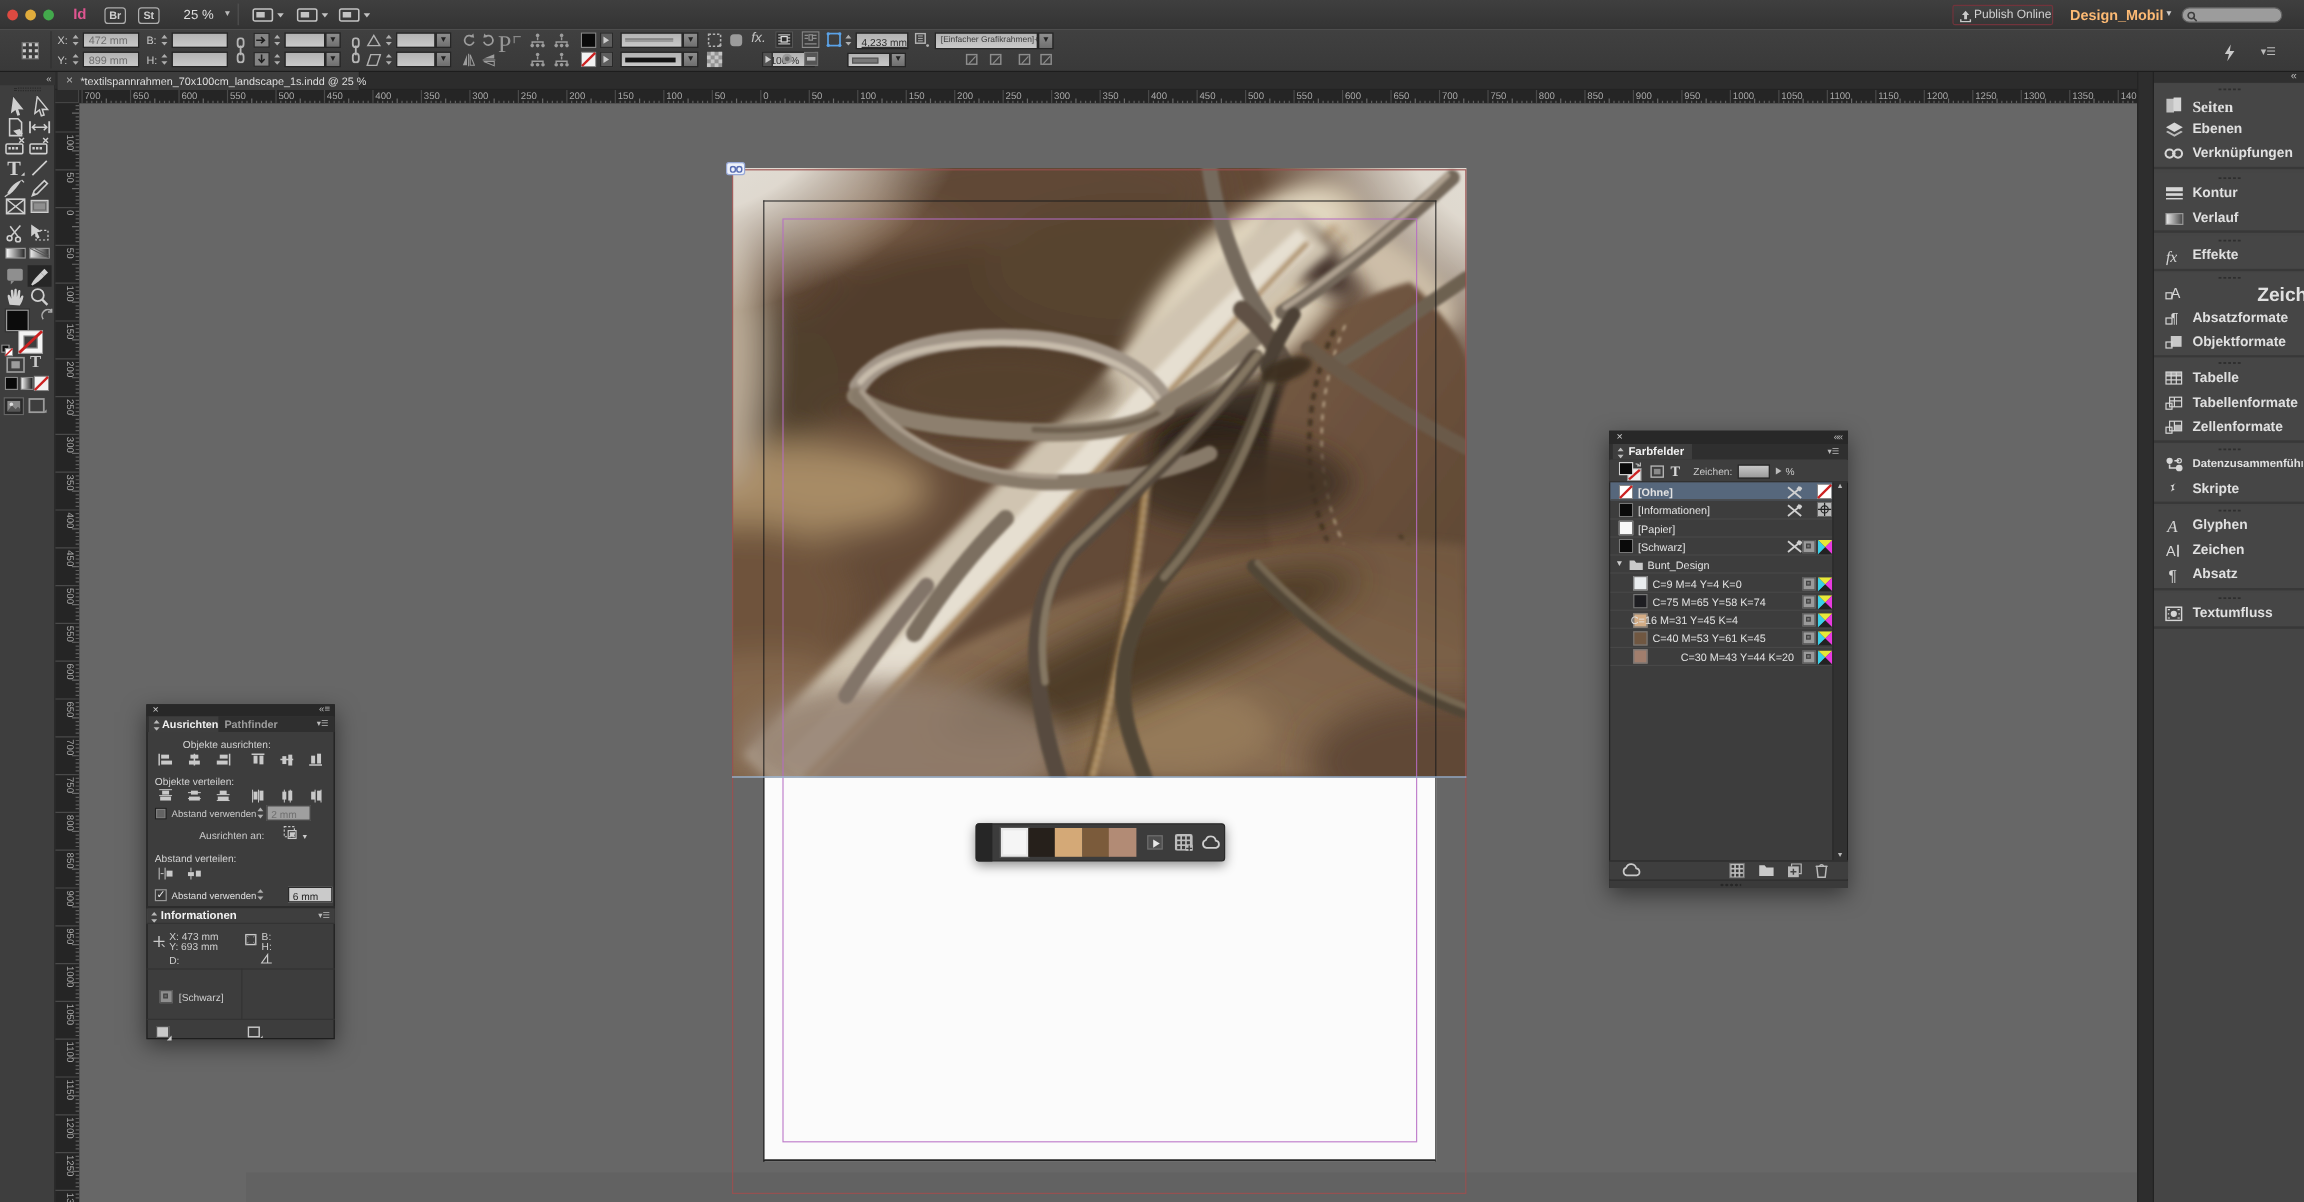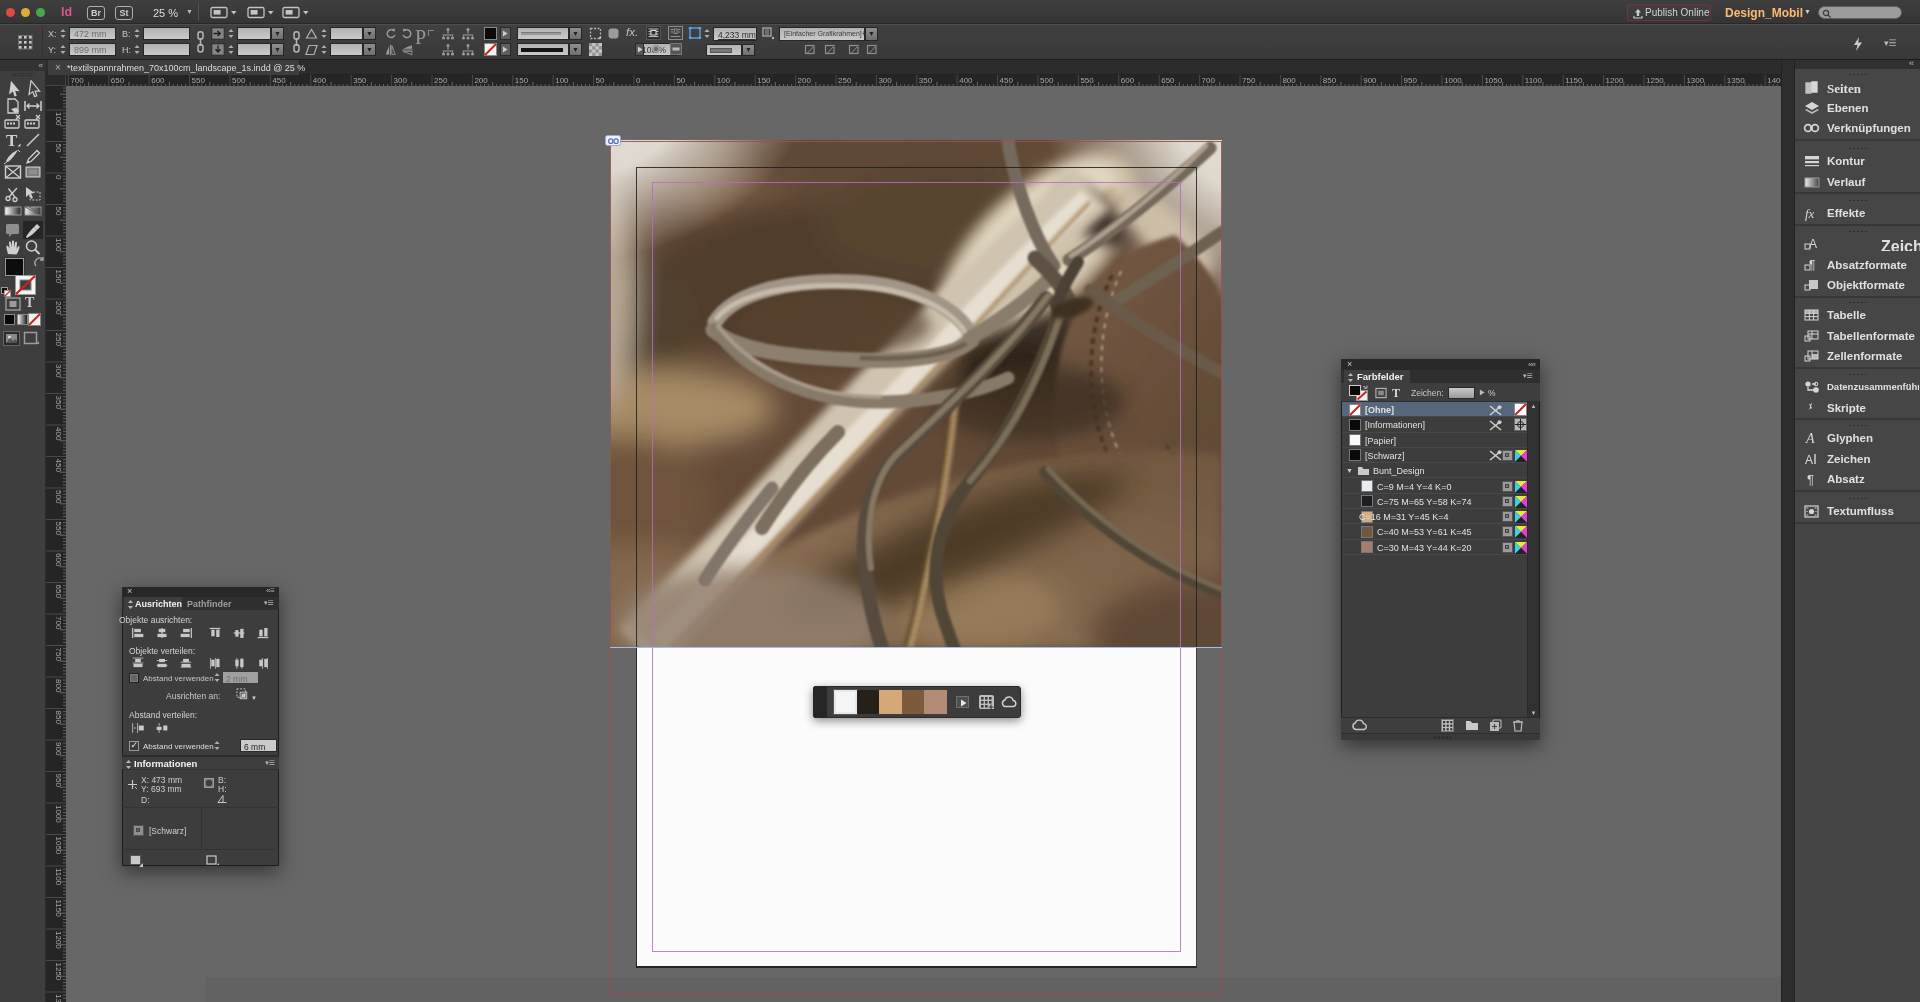--- a/index.html
+++ b/index.html
@@ -1707,21 +1707,21 @@
     <div style="position:absolute;left:2px;top:2px;width:4px;height:4px;background:#777;border:1px solid #444;"></div>
   </div>
 <svg class="a" style="left:1515px;top:526.4px;width:12px;height:12px;" viewBox="0 0 12 12">
     <path d="M0 0 h12 L6 6 Z" fill="#e8e838"></path>
     <path d="M0 0 v12 L6 6 Z" fill="#3ad0e8"></path>
     <path d="M12 0 v12 L6 6 Z" fill="#e83ae0"></path>
     <path d="M0 12 h12 L6 6 Z" fill="#222"></path>
   </svg>
 <div class="a" style="left:1342px;top:539.7px;width:185px;height:15.3px;background:transparent;border-bottom:1px solid #484848;"></div>
 <div class="a" style="left:1361px;top:541.2px;width:12px;height:12px;background:#a17e6d;border:1px solid #777;"></div>
-<div class="a" style="left:1377px;top:542.7px;width:118px;height:10px;color:#e2e2e2;font-size:9px;font-weight:normal;">C=30 M=43 Y=44 K=20</div>
+<div class="a" style="left:1377px;top:542.7px;width:118px;height:10px;color:#e2e2e2;font-size:9px;font-weight:normal;text-align:right;">C=30 M=43 Y=44 K=20</div>
 <div class="a" style="left:1502px;top:541.7px;width:11px;height:11px;background:#9a9a9a;border:1px solid #555;">
     <div style="position:absolute;left:2px;top:2px;width:4px;height:4px;background:#777;border:1px solid #444;"></div>
   </div>
 <svg class="a" style="left:1515px;top:541.7px;width:12px;height:12px;" viewBox="0 0 12 12">
     <path d="M0 0 h12 L6 6 Z" fill="#e8e838"></path>
     <path d="M0 0 v12 L6 6 Z" fill="#3ad0e8"></path>
     <path d="M12 0 v12 L6 6 Z" fill="#e83ae0"></path>
     <path d="M0 12 h12 L6 6 Z" fill="#222"></path>
   </svg>
 <div class="a" style="left:1527px;top:402px;width:12px;height:315px;background:#313131;border-left:1px solid #2a2a2a;">
@@ -1766,21 +1766,21 @@
   </div>
 <div class="a" style="left:122px;top:597px;width:157px;height:13px;background:#2f2f2f;"></div>
 <div class="a" style="left:124px;top:597px;width:58px;height:13px;background:#3e3e3e;">
     <svg style="position:absolute;left:3px;top:2.5px;" width="7" height="9" viewBox="0 0 7 9">
       <path d="M3.5 0 L6 3 H1 Z M3.5 9 L1 6 H6 Z" fill="#b9b9b9"></path>
     </svg>
     <span style="position:absolute;left:11px;top:1.5px;color:#f2f2f2;font-size:9px;font-weight:bold;">Ausrichten</span>
   </div>
 <div class="a" style="left:187px;top:599px;width:56px;height:11px;color:#9e9e9e;font-size:9px;font-weight:bold;">Pathfinder</div>
 <div class="a" style="left:264px;top:599px;width:13px;height:10px;color:#bbb;font-size:7px;">▾☰</div>
-<div class="a" style="left:119px;top:615px;width:120px;height:10px;color:#d4d4d4;font-size:8.5px;">Objekte ausrichten:</div>
+<div class="a" style="left:129px;top:615px;width:120px;height:10px;color:#d4d4d4;font-size:8.5px;text-align:center;">Objekte ausrichten:</div>
 <svg class="a" style="left:131px;top:626px;width:14px;height:14px;" viewBox="0 0 17 16">
     <line x1="2" y1="2" x2="2" y2="14" stroke="#c9c9c9" stroke-width="1.5"></line>
     <rect x="4" y="3" width="8" height="4" fill="#c9c9c9"></rect>
     <rect x="4" y="9" width="11" height="4" fill="#c9c9c9"></rect>
   </svg>
 <svg class="a" style="left:155px;top:626px;width:14px;height:14px;" viewBox="0 0 17 16">
     <line x1="8.5" y1="2" x2="8.5" y2="14" stroke="#c9c9c9" stroke-width="1.5"></line>
     <rect x="4.5" y="3" width="8" height="4" fill="#c9c9c9"></rect>
     <rect x="3" y="9" width="11" height="4" fill="#c9c9c9"></rect>
   </svg>

